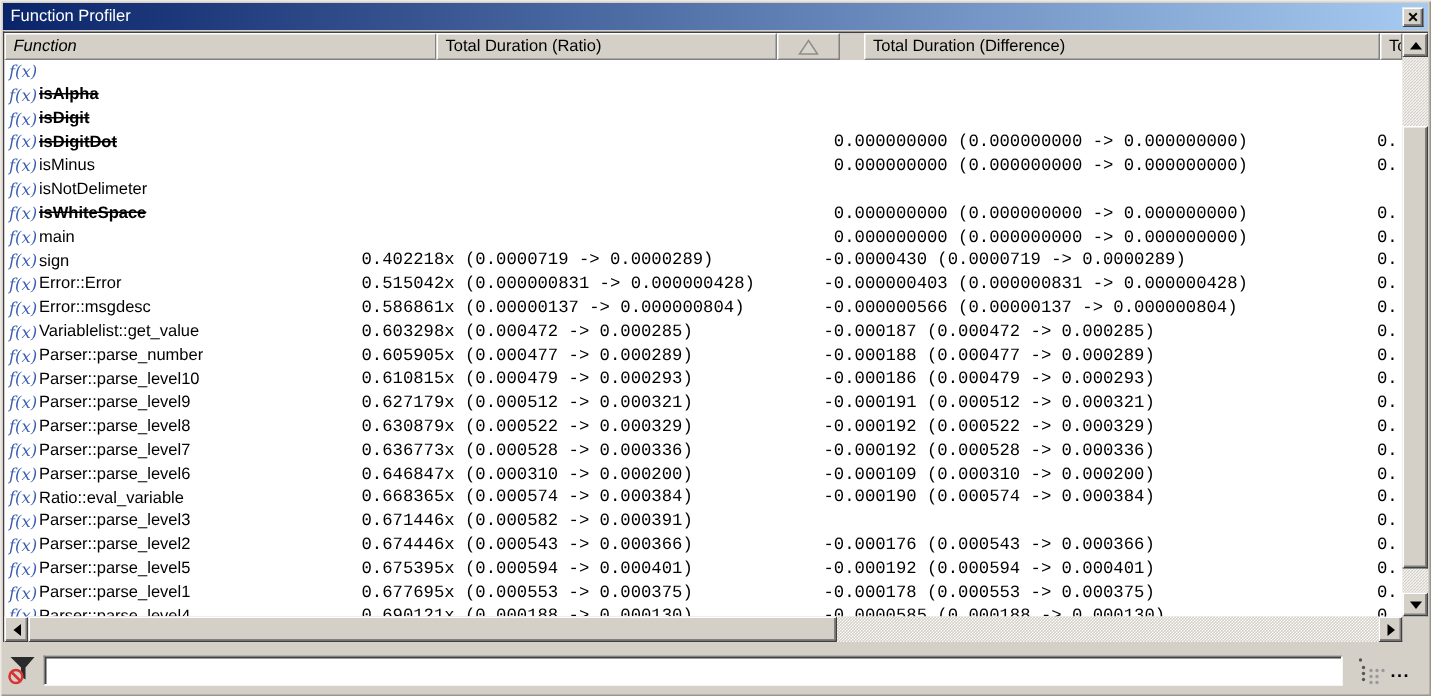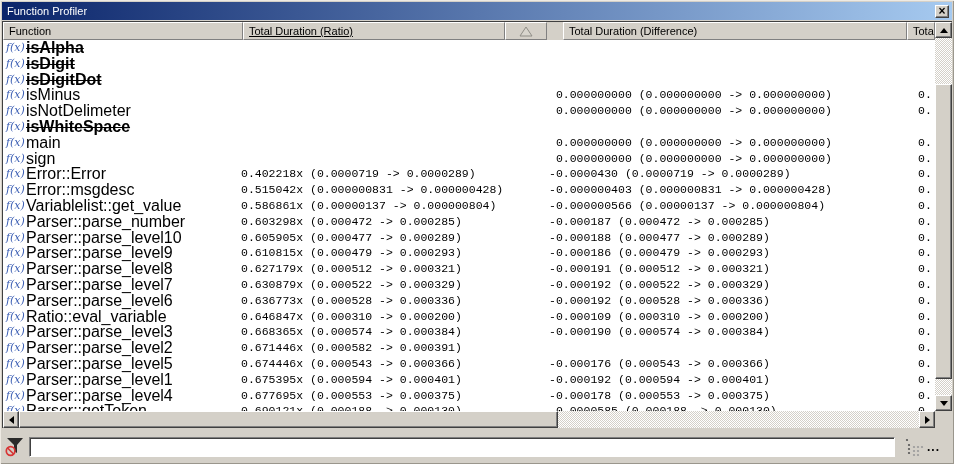--- a/index.html
+++ b/index.html
@@ -23,33 +23,33 @@
   .list{position:absolute;left:2px;top:21px;width:950px;height:407px;box-sizing:border-box;
         border-top:1px solid #404040;border-left:1px solid #404040;
         display:grid;grid-template-columns:1fr 17px;grid-template-rows:18px 1fr 17px;
         background:#fff;}
   .header{grid-column:1;grid-row:1;display:flex;overflow:hidden;background:#d4d0c8;}
   .hcell{box-sizing:border-box;background:#d4d0c8;flex:0 0 auto;
          border-top:1px solid #fff;border-left:1px solid #fff;
          border-right:1px solid #808080;border-bottom:1px solid #808080;
          font-size:11px;line-height:15px;padding:1px 0 0 5px;white-space:nowrap;
          overflow:hidden;position:relative;}
-  .c-func{width:240px;}
-  .c-ratio{width:262px;text-decoration:underline;}
+  .c-func{width:288px;font-style:italic;}
+  .c-ratio{width:227px;}
   .c-sort{width:42px;display:flex;align-items:center;justify-content:center;padding:0;}
   .c-diff{width:344px;margin-left:16px;}
   .c-total{flex:1 1 auto;min-width:0;}
 
   
   .viewport{grid-column:1;grid-row:2;position:relative;overflow:hidden;background:#fff;}
   .row{position:relative;height:15.8px;}
   .row span{position:absolute;top:0;line-height:15.8px;white-space:pre;}
   .fx{left:3px;font-family:"DejaVu Serif","Liberation Serif",serif;
       font-style:italic;font-size:11px;color:#3c5fb4;}
-  .fname{left:23px;font-size:16px;}
+  .fname{left:23px;font-size:11px;margin-top:16px;}
   .fname.excluded{font-weight:bold;text-decoration:line-through;}
   .num{font-family:"Liberation Mono","DejaVu Sans Mono",monospace;font-size:11.5px;}
   .ratio{left:238px;}
   .diff{left:546px;}
   .total{left:915px;}
 
   
   .track-pattern{background-color:#d4d0c8;
     background-image:linear-gradient(45deg,#fff 25%,transparent 25%,transparent 75%,#fff 75%),
                      linear-gradient(45deg,#fff 25%,transparent 25%,transparent 75%,#fff 75%);

